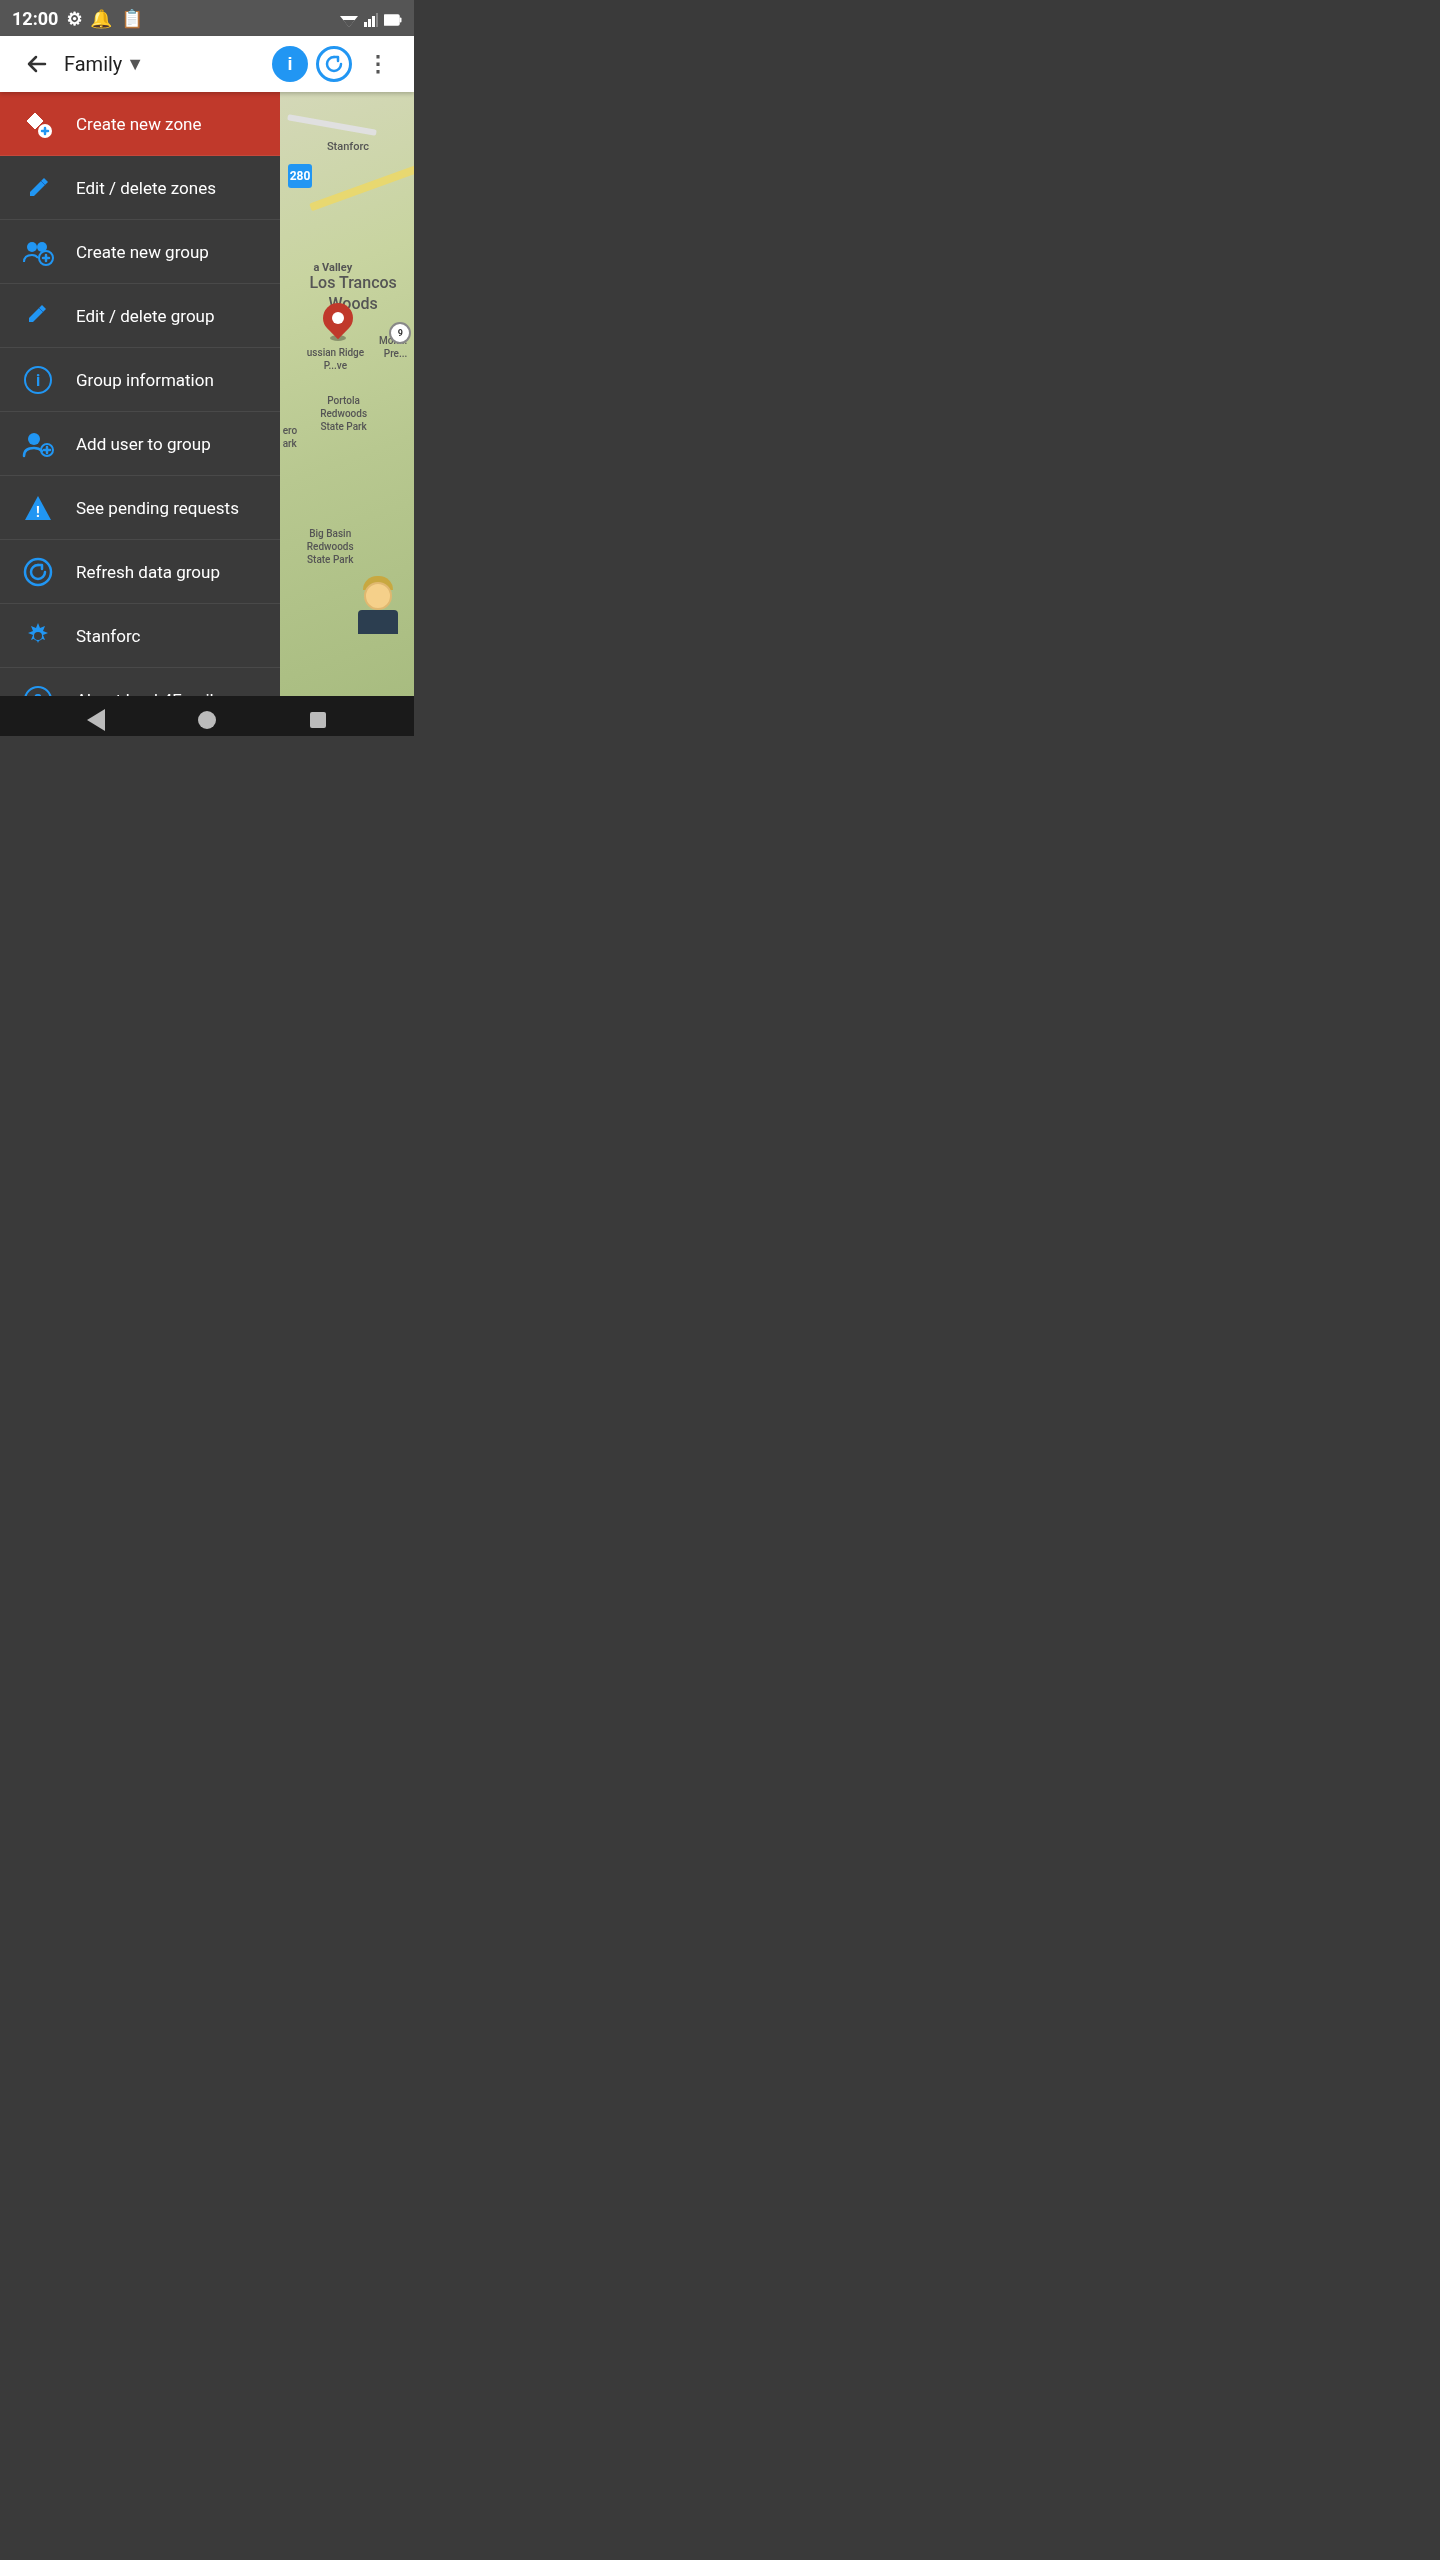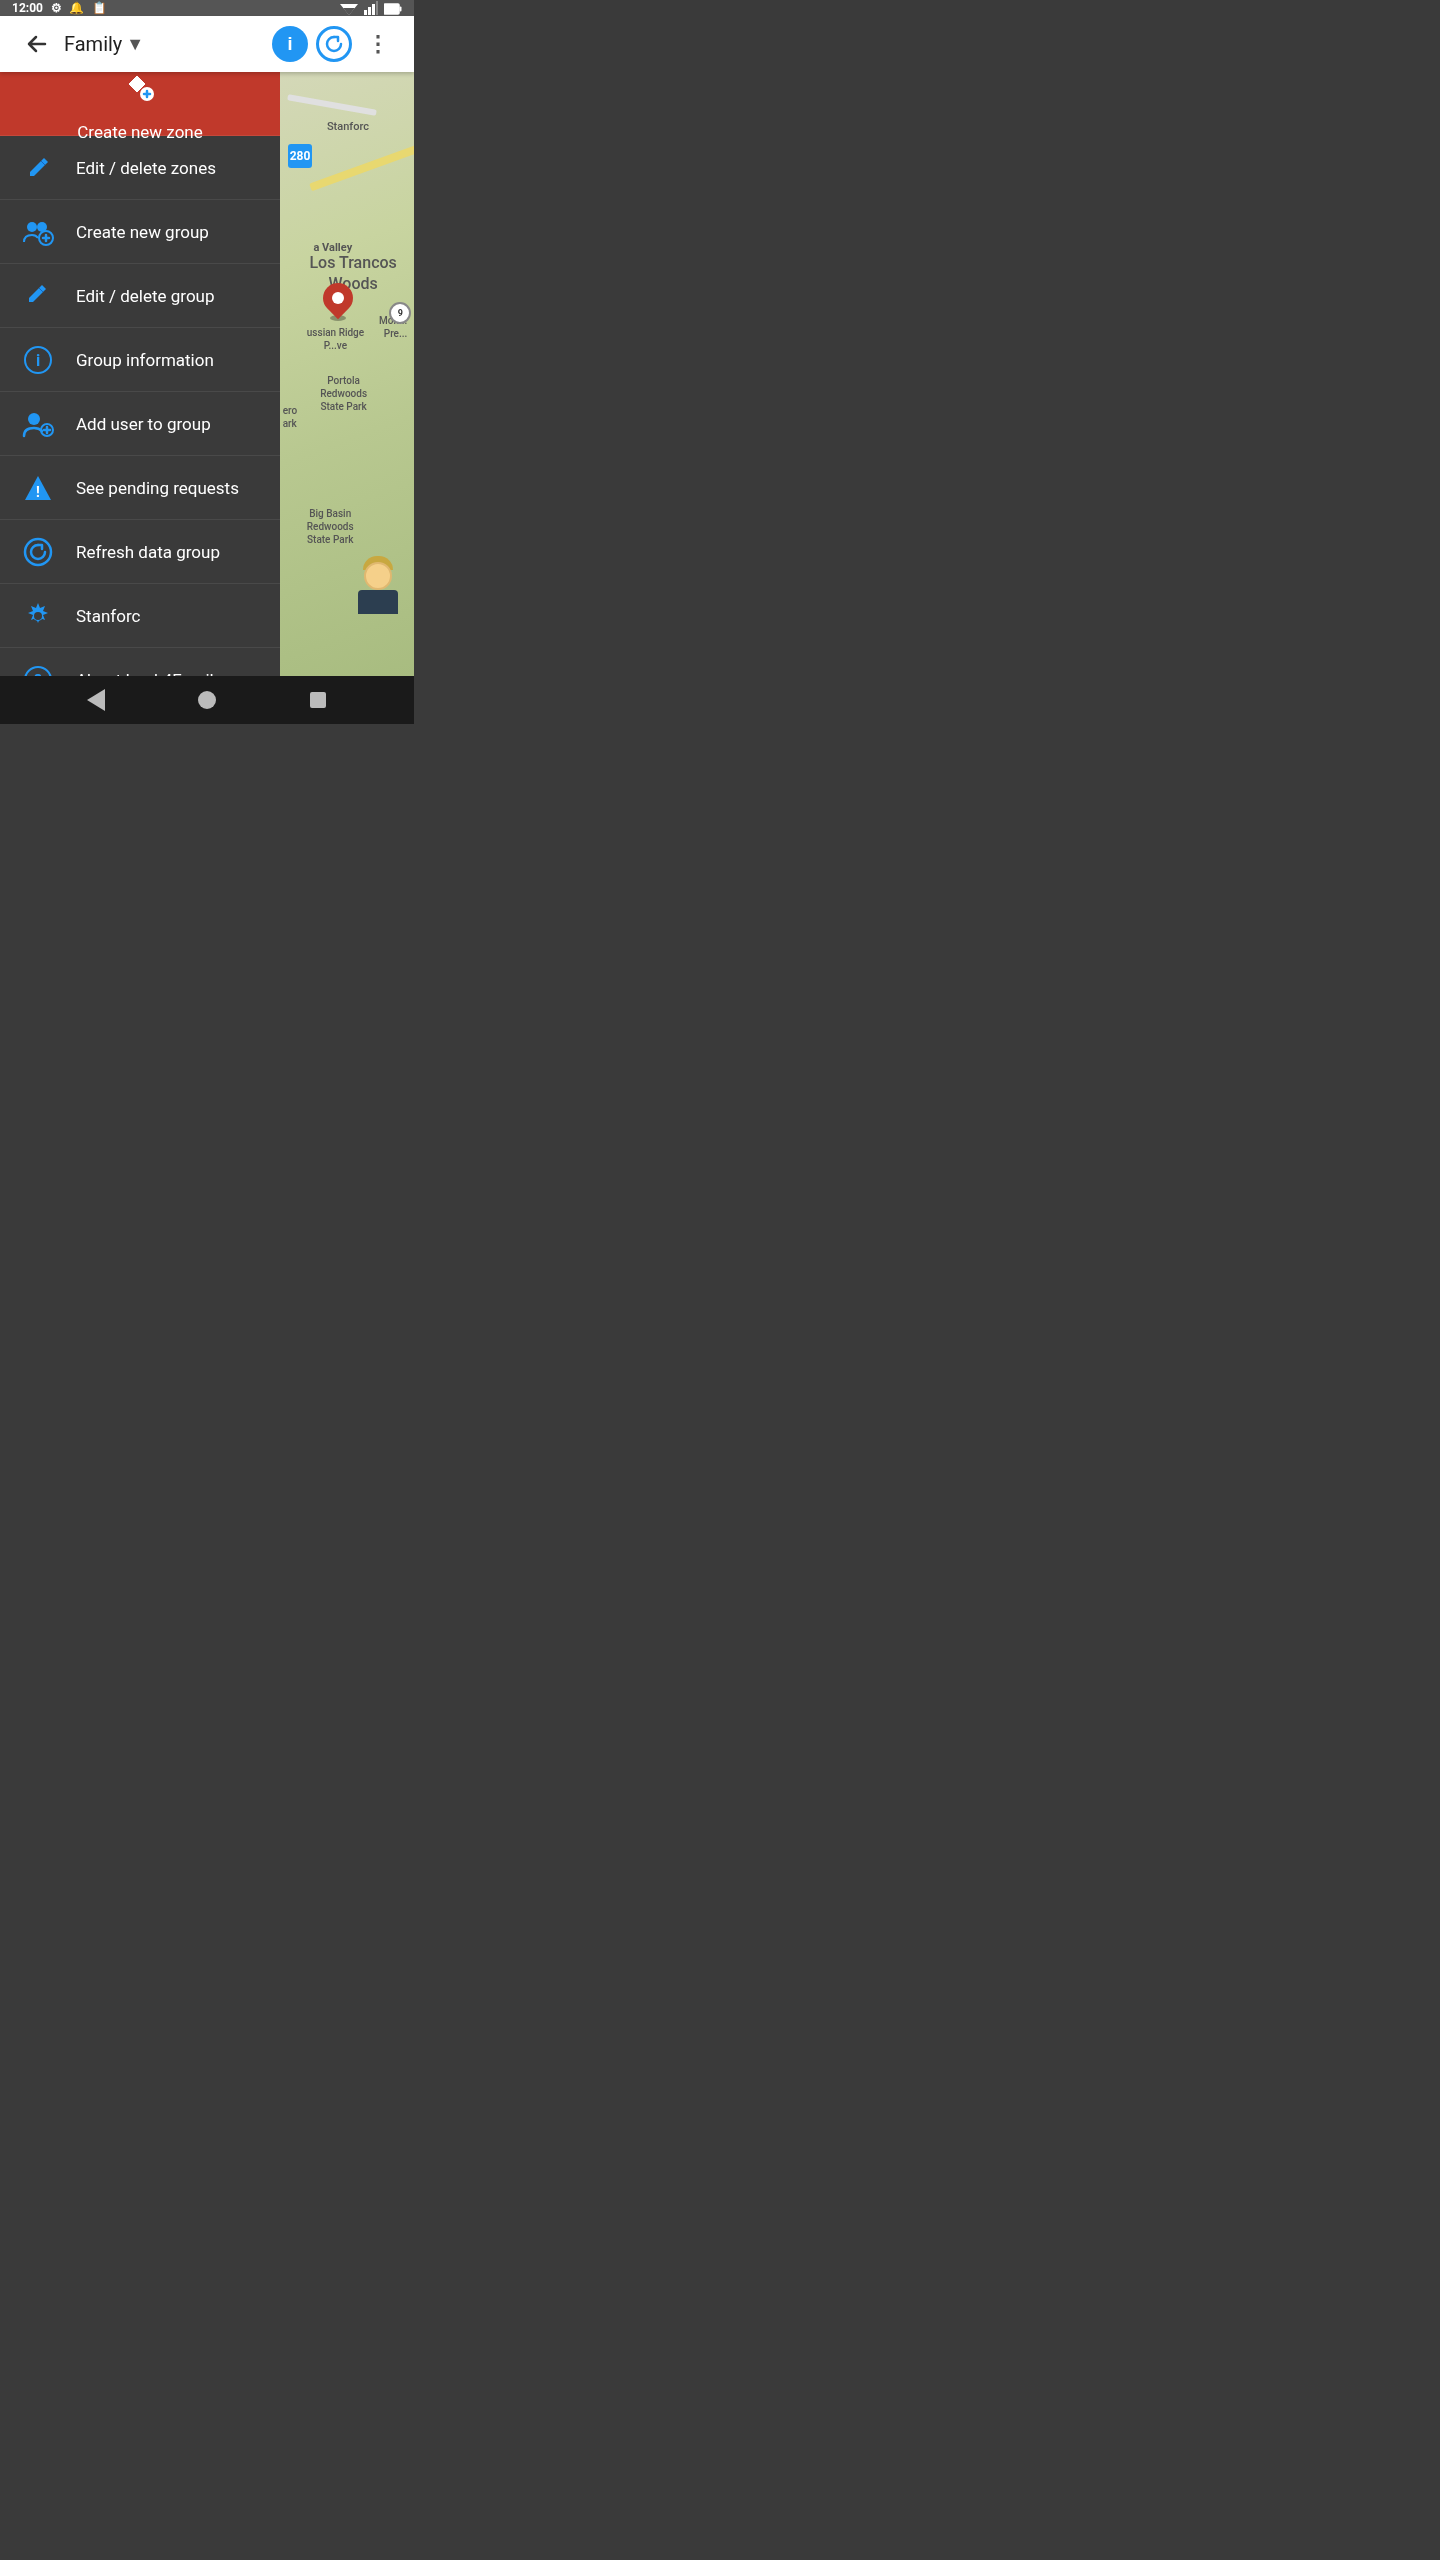--- a/index.html
+++ b/index.html
@@ -9,28 +9,28 @@
       width: 414px;
       height: 736px;
       font-family: 'Roboto', Arial, sans-serif;
       background: #3a3a3a;
       overflow: hidden;
       position: relative;
     }
 
     
     .status-bar {
-      height: 16px;
+      height: 36px;
       background: #555;
       display: flex;
       align-items: center;
       justify-content: space-between;
       padding: 0 12px;
       color: white;
-      font-size: 12px;
+      font-size: 18px;
       font-weight: bold;
     }
     .status-left { display: flex; align-items: center; gap: 8px; }
     .status-right { display: flex; align-items: center; gap: 6px; }
 
     
     .app-bar {
       height: 56px;
       background: white;
       display: flex;
@@ -111,21 +111,20 @@
       align-items: center;
       padding: 0 20px;
       height: 64px;
       cursor: pointer;
       border-bottom: 1px solid rgba(255,255,255,0.08);
       color: white;
       gap: 20px;
     }
     .menu-item.active {
       background: #c0392b;
-      flex-direction: column;
     }
     .menu-icon {
       width: 36px;
       display: flex;
       align-items: center;
       justify-content: center;
       color: #2196F3;
       font-size: 26px;
       flex-shrink: 0;
     }

